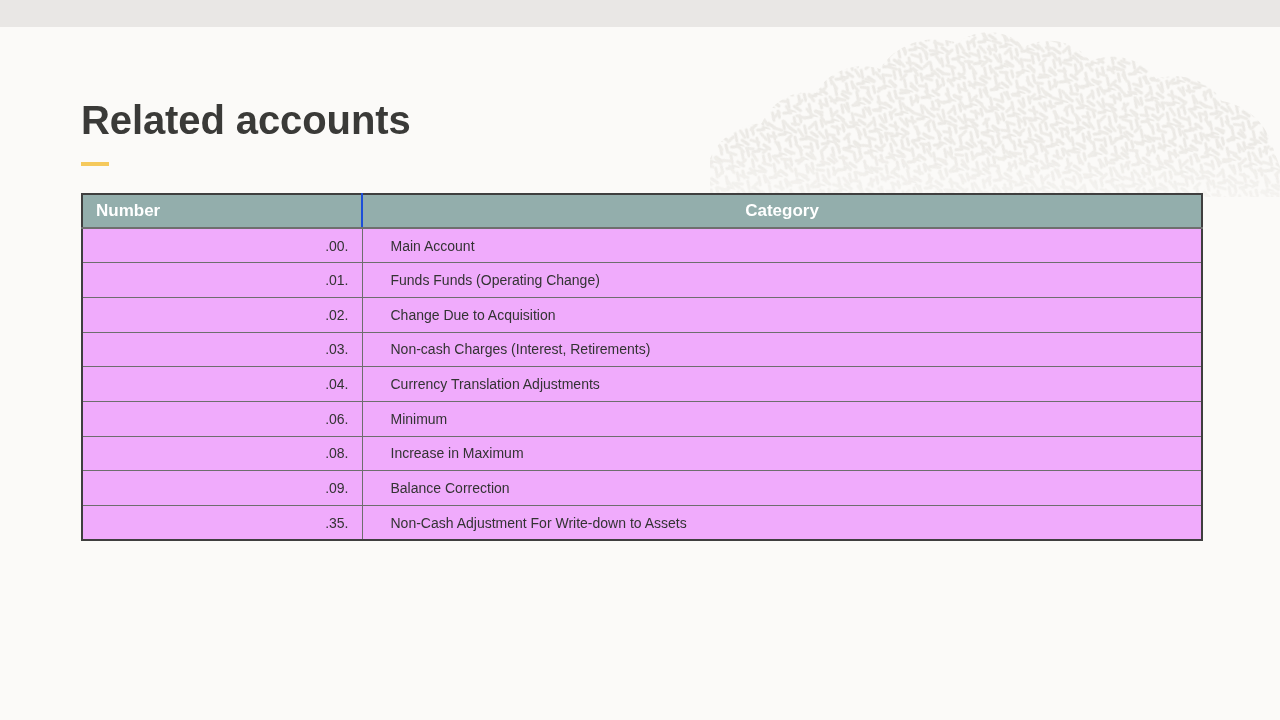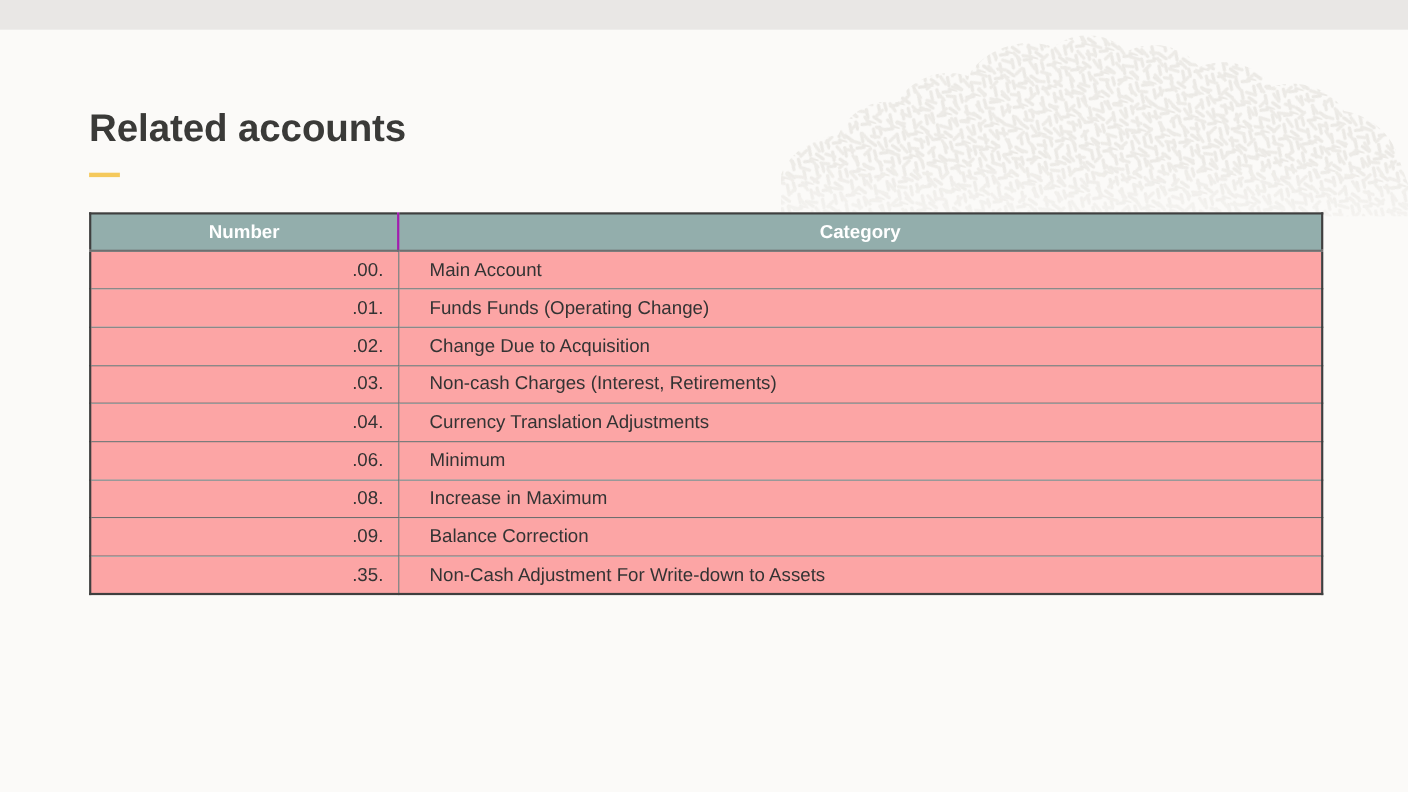--- a/index.html
+++ b/index.html
@@ -50,21 +50,21 @@
   }
 
   
   .title-block {
     position: absolute;
     left: 81px;
     top: 98px;
   }
   .page-title {
     margin: 0;
-    font-size: 35px;
+    font-size: 40px;
     font-weight: bold;
     color: #3a3a38;
     letter-spacing: -0.1px;
     line-height: 1.1;
   }
   .accent-bar {
     margin-top: 20px;
     width: 28px;
     height: 4px;
     background: #f5c95c;
@@ -91,35 +91,35 @@
     background: #93aeac;
     color: #ffffff;
     font-size: 17px;
     font-weight: bold;
     height: 34px;
     padding: 0 13px;
     box-sizing: border-box;
     border-bottom: 2px solid #6f6f6f;
   }
   .accounts-table thead th.th-number {
-    text-align: center;
-    border-right: 2px solid #a21caf;
+    text-align: left;
+    border-right: 2px solid #1d4ed8;
   }
   .accounts-table thead th.th-category {
     text-align: center;
   }
 
   .accounts-table tbody td {
     height: 34.7px;
-    font-size: 17px;
+    font-size: 14px;
     color: #333333;
     padding: 0 13px;
     box-sizing: border-box;
     border-bottom: 1.5px solid #6e6e6e;
-    background: #fca5a5;
+    background: #f0abfc;
     white-space: nowrap;
     overflow: hidden;
   }
   .accounts-table tbody tr:last-child td {
     border-bottom: none;
   }
   .accounts-table tbody td.td-number {
     text-align: right;
     border-right: 1.5px solid #6e6e6e;
   }

